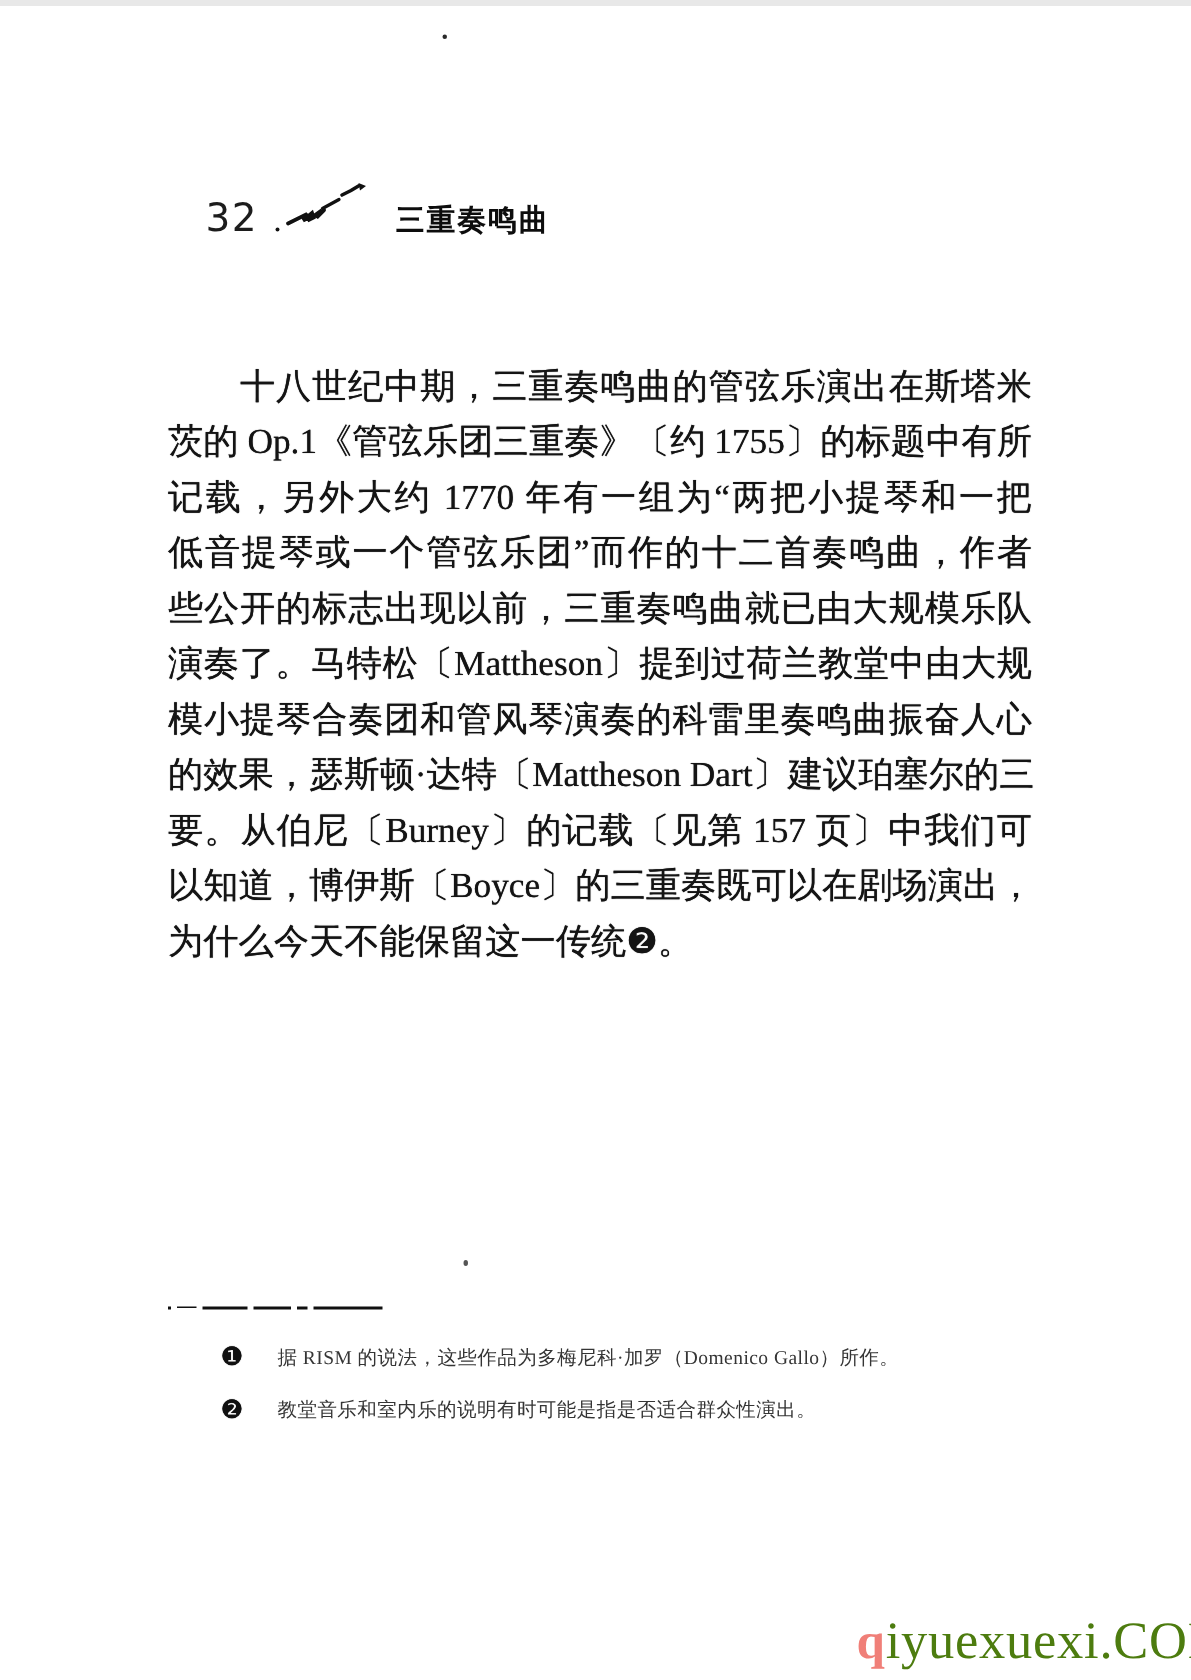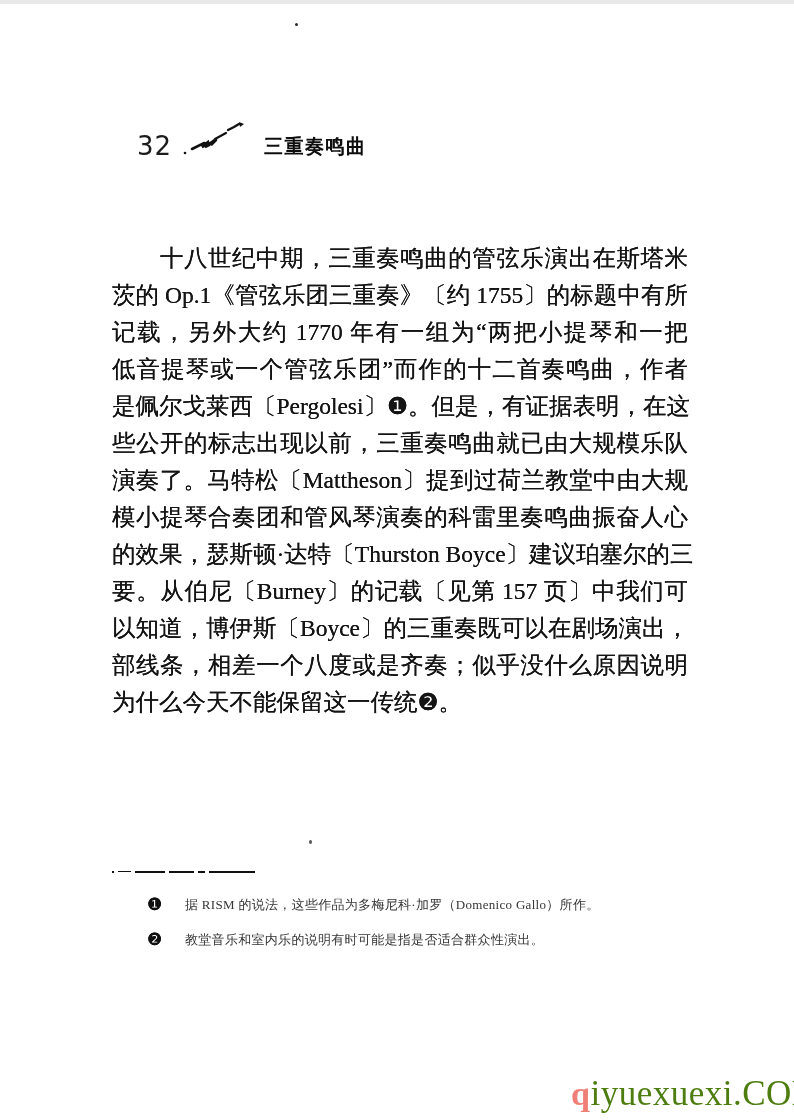--- a/index.html
+++ b/index.html
@@ -91,28 +91,26 @@
     <path d="M57 4 L62 6 L58 9 Z" fill="#111"></path>
   </svg>
 
   <div class="page-title">三重奏鸣曲</div>
 
   <div class="body-text">
     <div class="line indent">十八世纪中期，三重奏鸣曲的管弦乐演出在斯塔米</div>
     <div class="line">茨的 Op.1《管弦乐团三重奏》〔约 1755〕的标题中有所</div>
     <div class="line">记载，另外大约 1770 年有一组为“两把小提琴和一把</div>
     <div class="line">低音提琴或一个管弦乐团”而作的十二首奏鸣曲，作者</div>
-    <div class="line">是佩尔戈莱西〔Pergolesi〕❶。但是，有证据表明，在这</div>
     <div class="line">些公开的标志出现以前，三重奏鸣曲就已由大规模乐队</div>
     <div class="line">演奏了。马特松〔Mattheson〕提到过荷兰教堂中由大规</div>
     <div class="line">模小提琴合奏团和管风琴演奏的科雷里奏鸣曲振奋人心</div>
-    <div class="line">的效果，瑟斯顿·达特〔Thurston Boyce〕建议珀塞尔的三</div>
+    <div class="line">的效果，瑟斯顿·达特〔Mattheson Dart〕建议珀塞尔的三</div>
     <div class="line">要。从伯尼〔Burney〕的记载〔见第 157 页〕中我们可</div>
     <div class="line">以知道，博伊斯〔Boyce〕的三重奏既可以在剧场演出，</div>
-    <div class="line">部线条，相差一个八度或是齐奏；似乎没什么原因说明</div>
     <div class="line endline">为什么今天不能保留这一传统❷。</div>
   </div>
 
   <div class="fn-sep">
     <i class="d1"></i>
       <i class="d2"></i>
       <i class="d3"></i>
       <i class="d4"></i>
       <i class="d5"></i>
       <i class="d6"></i>

